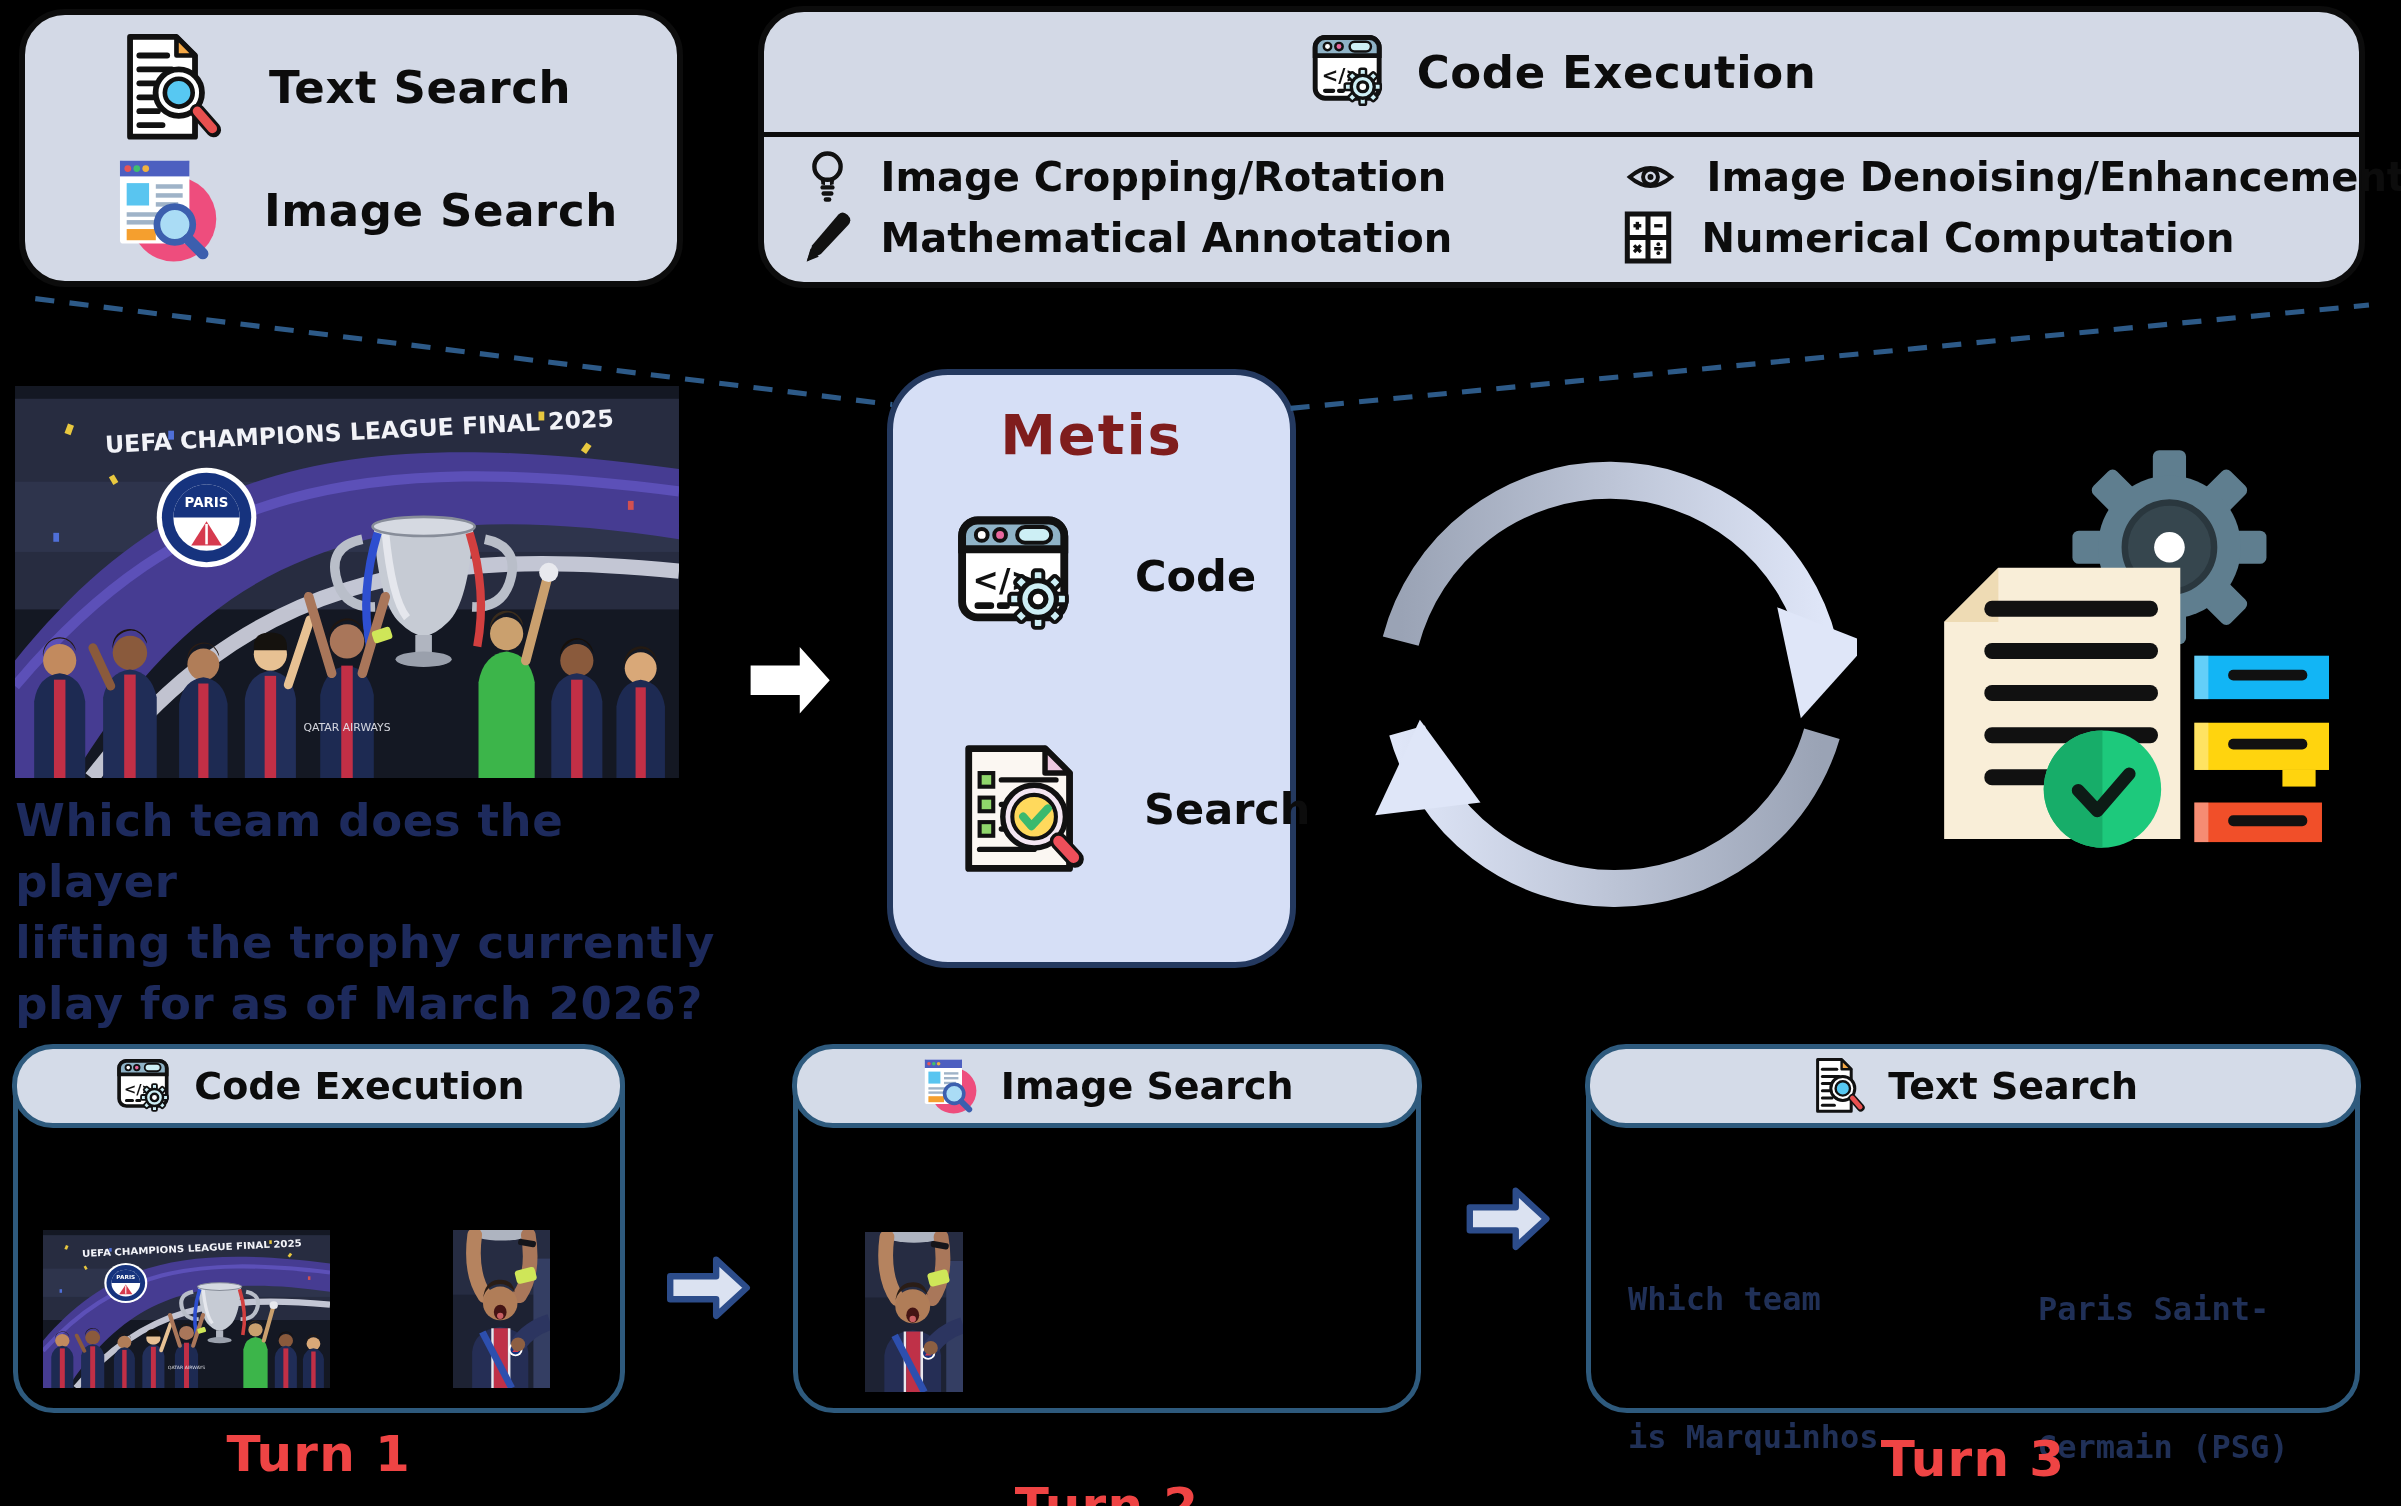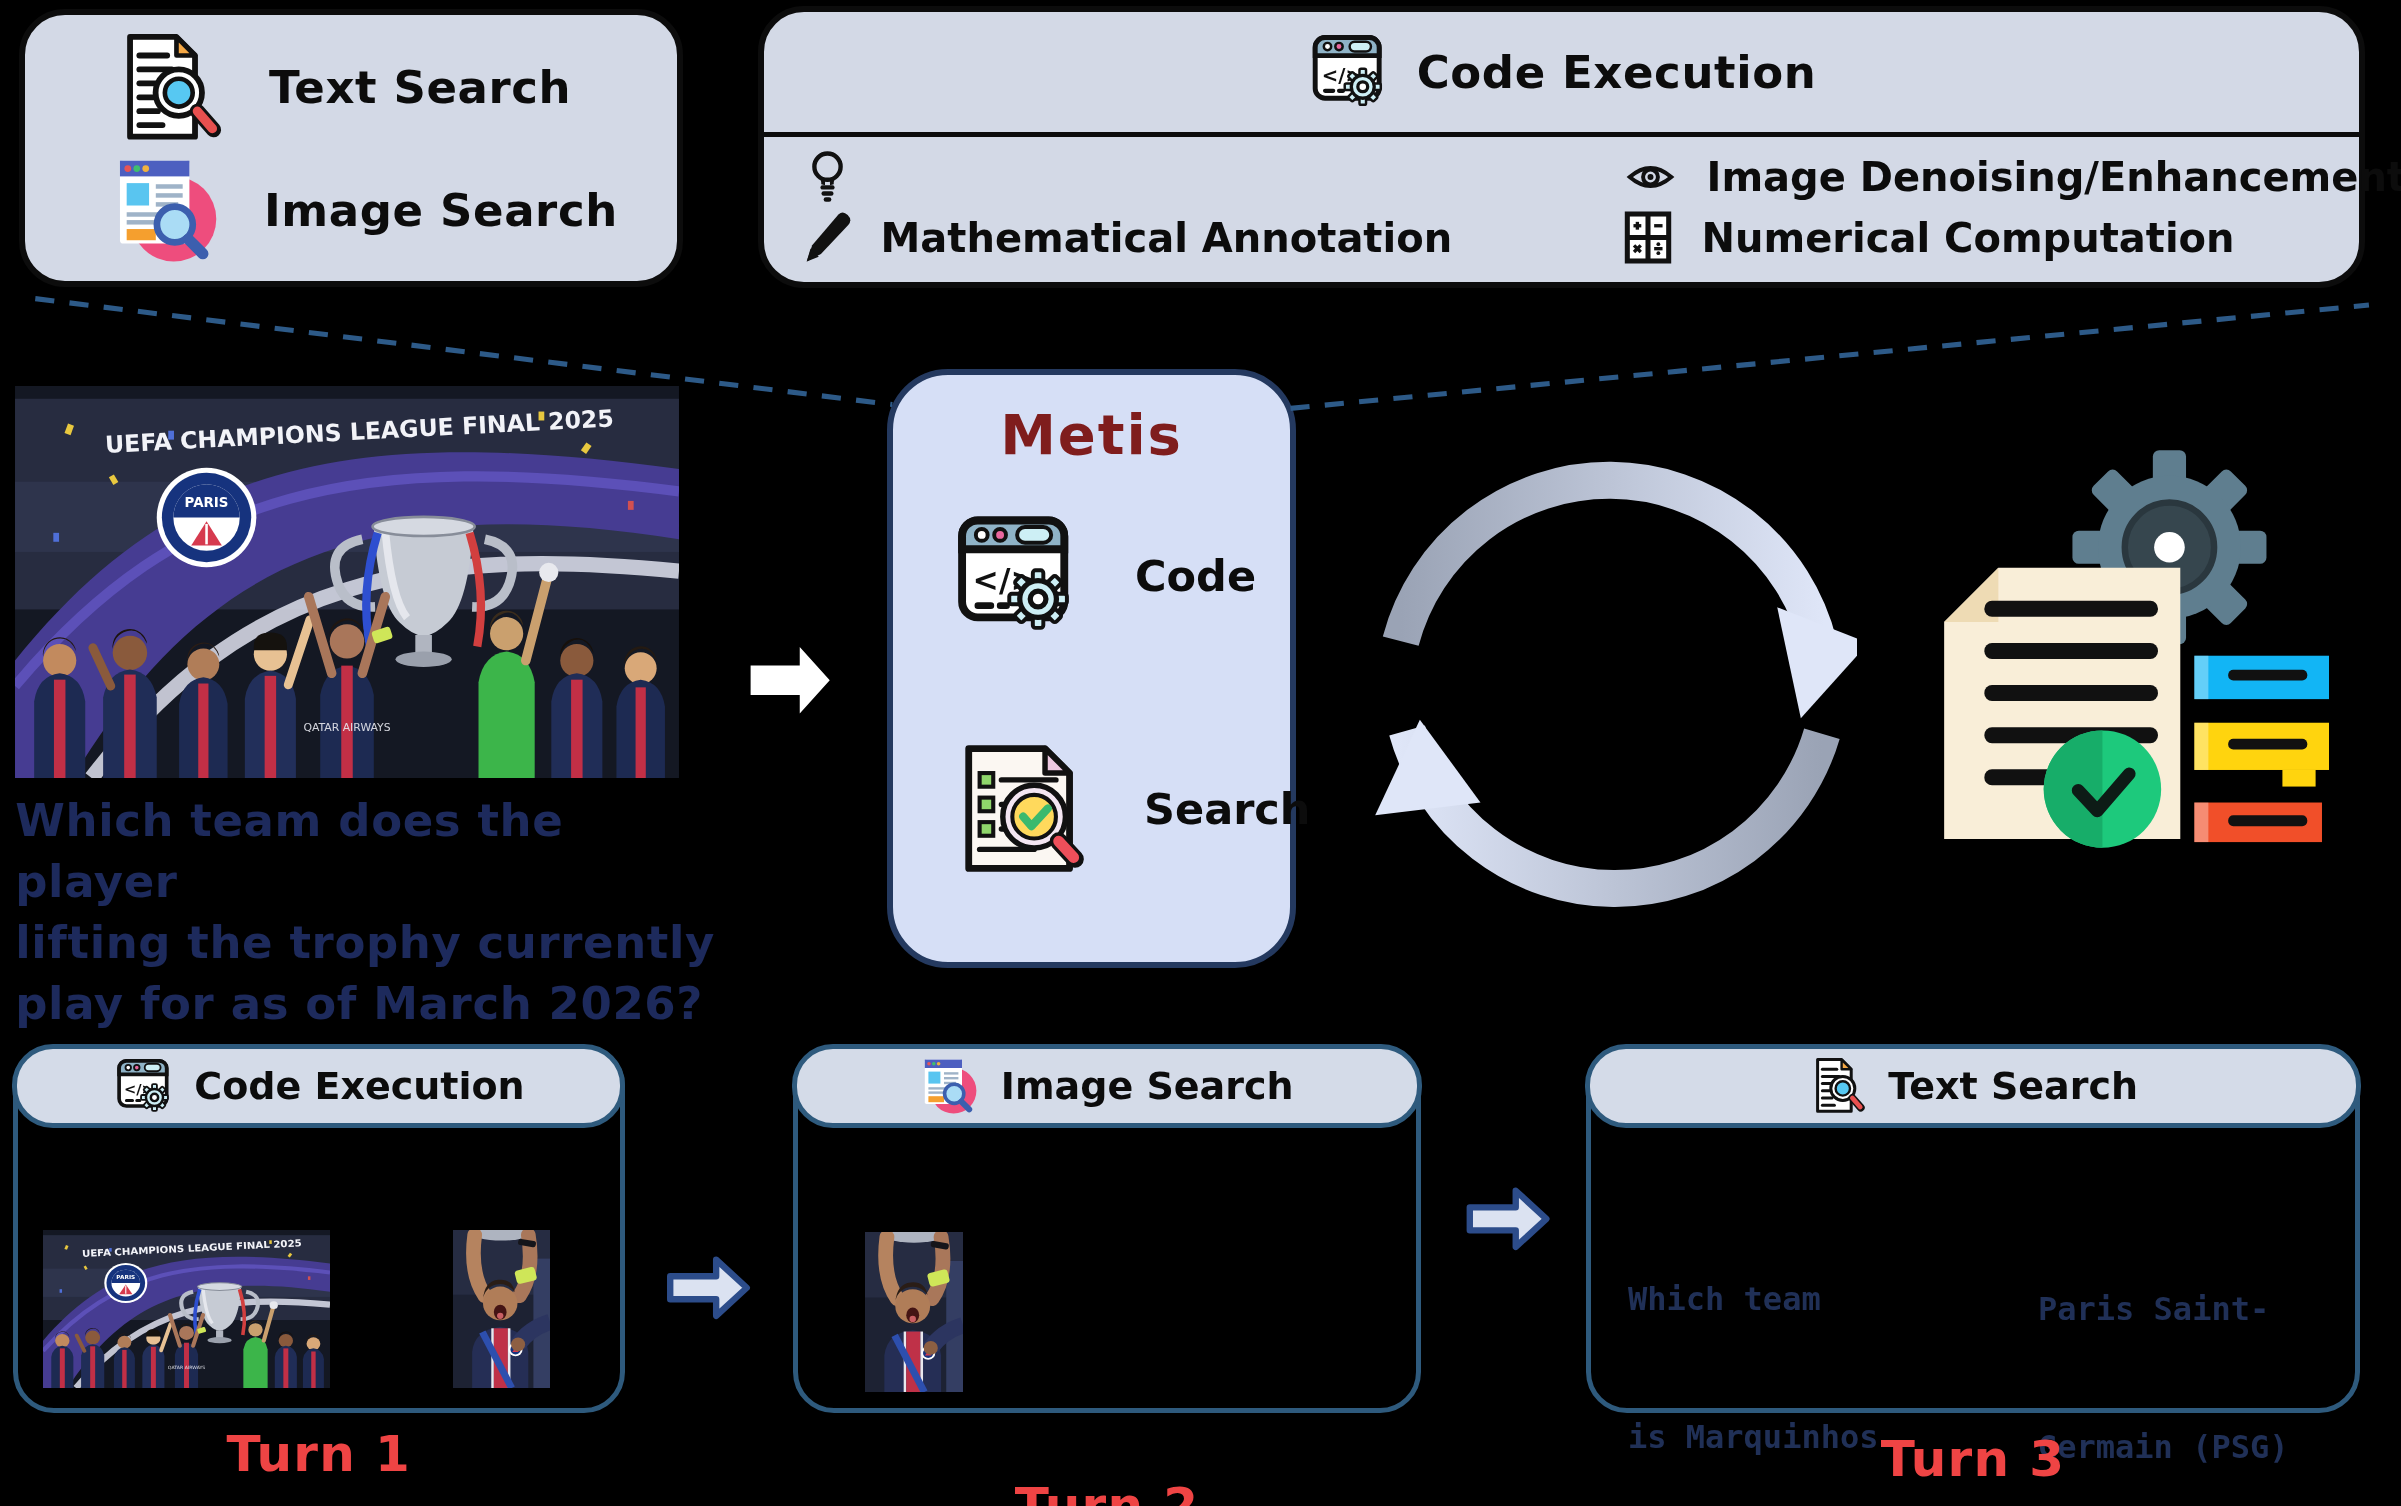--- a/index.html
+++ b/index.html
@@ -297,20 +297,21 @@
         <use href="#i-codeexec"></use>
       </svg>
     <span class="tool-label">Code Execution</span>
   </div>
   <div class="codebox-divider"></div>
   <div class="codebox-grid">
     <div class="grid-item">
       <svg class="ic" style="width:55px;height:61px" viewBox="0 0 86 96" width="55" height="61">
           <use href="#i-bulb"></use>
         </svg>
+      <span class="grid-label">Image Cropping/Rotation</span>
     </div>
     <div class="grid-item">
       <svg class="ic" style="width:61px;height:50px" viewBox="0 0 96 78" width="61" height="50">
           <use href="#i-eye"></use>
         </svg>
       <span class="grid-label">Image Denoising/Enhancement</span>
     </div>
     <div class="grid-item">
       <svg class="ic" style="width:55px;height:61px" viewBox="0 0 86 96" width="55" height="61">
           <use href="#i-pen"></use>

